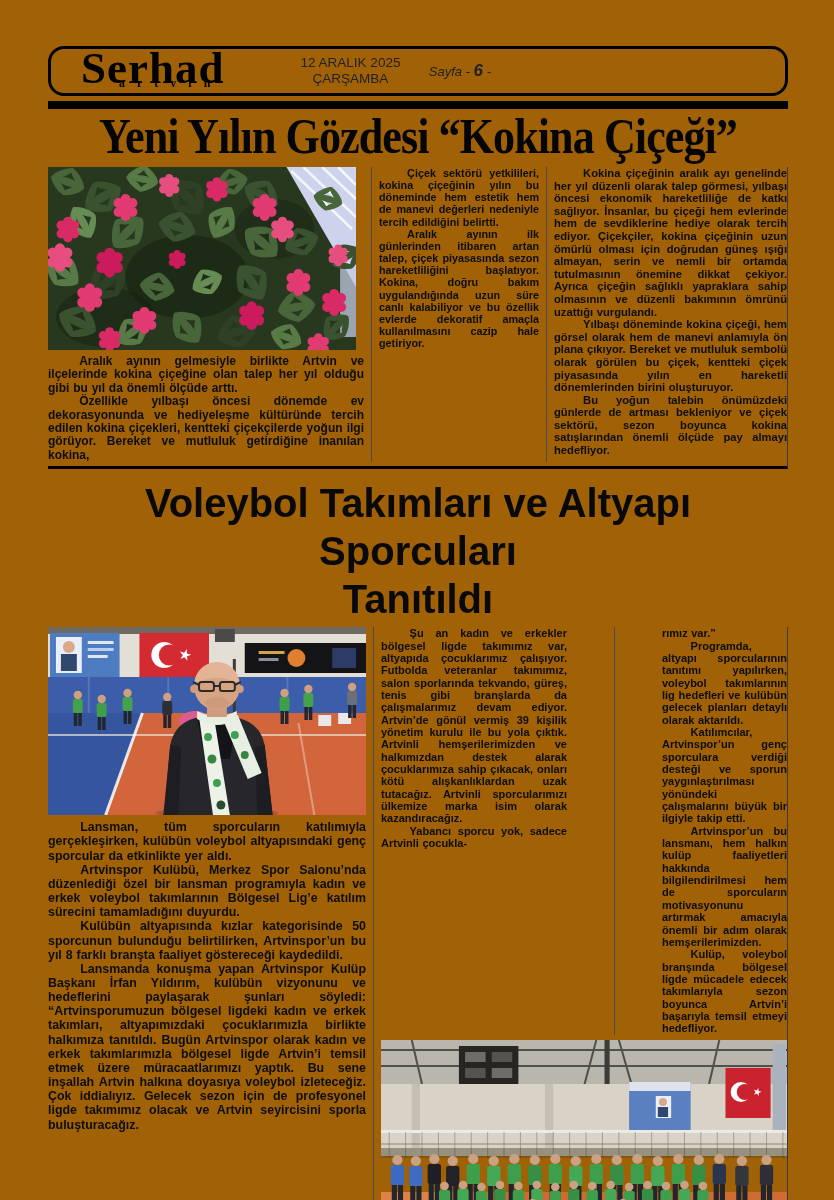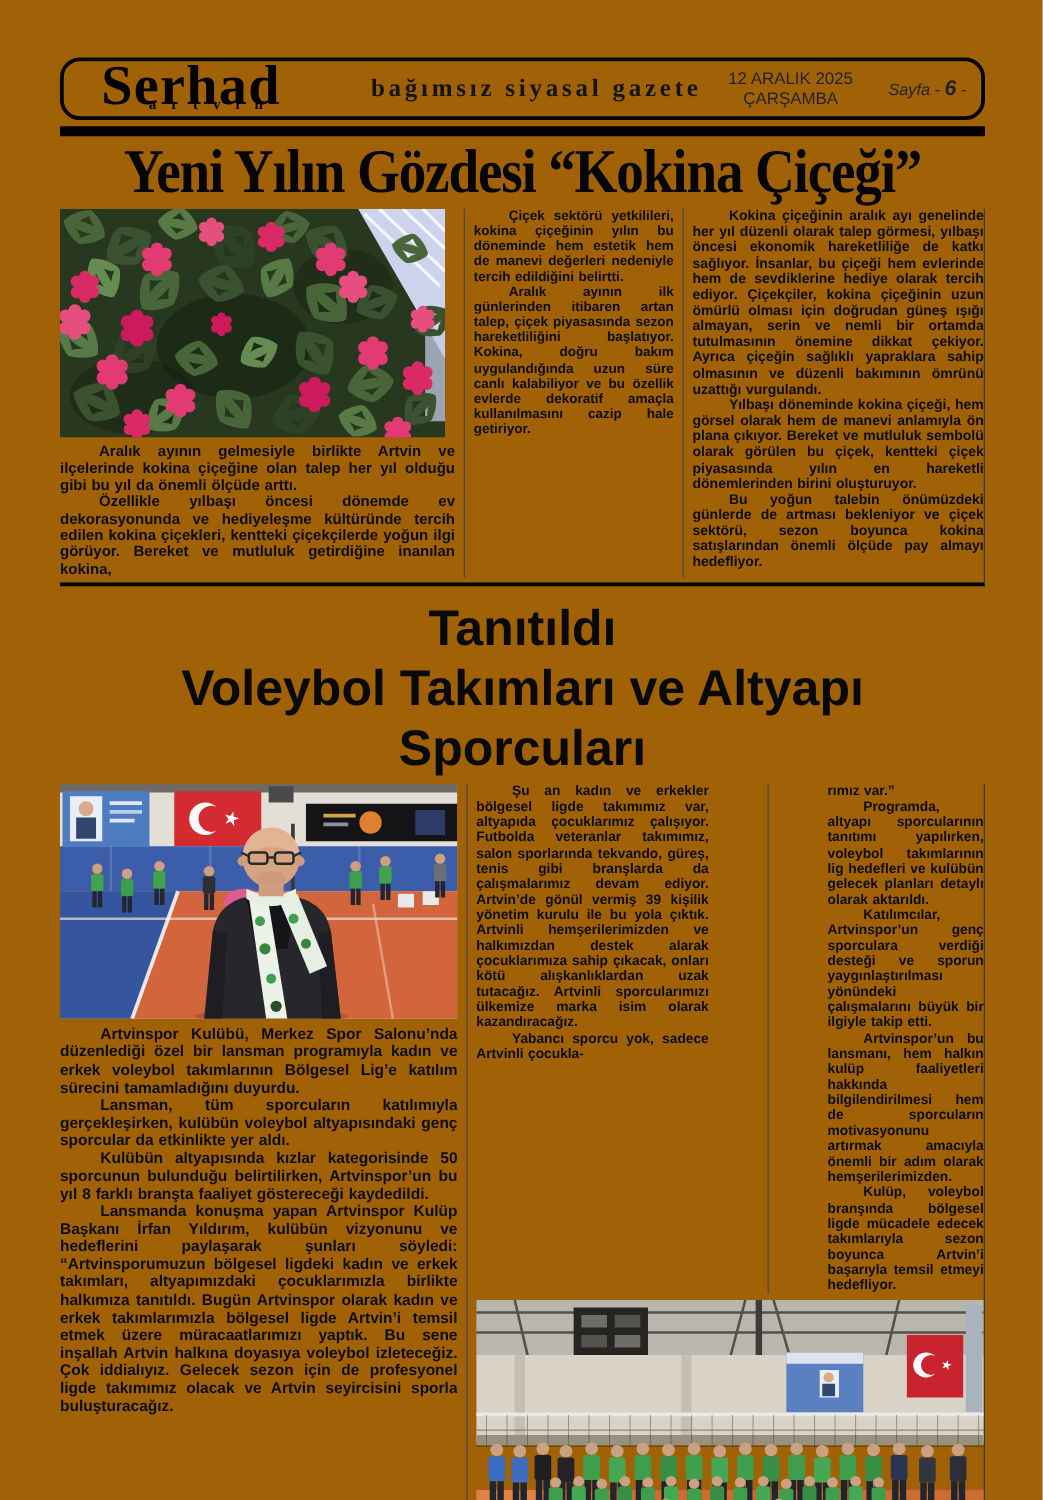--- a/index.html
+++ b/index.html
@@ -80,21 +80,20 @@
 <body>
 
 <div class="page">
   <div class="content">
 
     <div class="header-box">
       <div class="logo-wrap">
         <span class="logo-main">Serhad</span>
         <span class="logo-sub">artvin</span>
       </div>
-      <div class="tagline">bağımsız siyasal gazete</div>
       <div class="date-block">
         <div>12 ARALIK 2025</div>
         <div>ÇARŞAMBA</div>
       </div>
       <div class="page-num">
         <span>Sayfa -</span>
         <b>6</b>
         <span>-</span>
       </div>
     </div>
@@ -193,22 +192,22 @@
       <div class="col col-a1-3">
         <div>
             <p class="para">Kokina çiçeğinin aralık ayı genelinde her yıl düzenli olarak talep görmesi, yılbaşı öncesi ekonomik hareketliliğe de katkı sağlıyor. İnsanlar, bu çiçeği hem evlerinde hem de sevdiklerine hediye olarak tercih ediyor. Çiçekçiler, kokina çiçeğinin uzun ömürlü olması için doğrudan güneş ışığı almayan, serin ve nemli bir ortamda tutulmasının önemine dikkat çekiyor. Ayrıca çiçeğin sağlıklı yapraklara sahip olmasının ve düzenli bakımının ömrünü uzattığı vurgulandı.</p>
             <p class="para">Yılbaşı döneminde kokina çiçeği, hem görsel olarak hem de manevi anlamıyla ön plana çıkıyor. Bereket ve mutluluk sembolü olarak görülen bu çiçek, kentteki çiçek piyasasında yılın en hareketli dönemlerinden birini oluşturuyor.</p>
             <p class="para">Bu yoğun talebin önümüzdeki günlerde de artması bekleniyor ve çiçek sektörü, sezon boyunca kokina satışlarından önemli ölçüde pay almayı hedefliyor.</p>
           </div>
       </div>
     </div>
 
     <h2 class="headline2">
+      <span>Voleybol Takımları ve Altyapı Sporcuları</span>
       <span>Tanıtıldı</span>
-      <span>Voleybol Takımları ve Altyapı Sporcuları</span>
     </h2>
 
     <div class="article article2">
       <div class="col col-a2-1">
         <div class="photo man-photo">
           <svg viewBox="0 0 320 188" preserveAspectRatio="none" aria-hidden="true">
             <rect width="320" height="188" fill="#e3ded6"></rect>
             <rect width="320" height="7" fill="#6e6a63"></rect>
             <rect x="2" y="6" width="70" height="44" fill="#4d7cc0"></rect>
             <rect x="8" y="10" width="26" height="36" fill="#e9eef8"></rect>
@@ -305,22 +304,22 @@
               <circle cx="193" cy="62" r="4" fill="#cf9d7e"></circle>
             <ellipse cx="170" cy="76" rx="12" ry="6" fill="#c79577" opacity="0.6"></ellipse>
             <g stroke="#2a2a2a" stroke-width="2" fill="none">
               <rect x="152" y="55" width="15" height="9" rx="2.5"></rect>
               <rect x="173" y="55" width="15" height="9" rx="2.5"></rect>
               <path d="M167,59 H173 M152,58 L146,55 M188,58 L194,55"></path>
             </g>
           </svg>
         </div>
         <div>
+            <p class="para">Lansman, tüm sporcuların katılımıyla gerçekleşirken, kulübün voleybol altyapısındaki genç sporcular da etkinlikte yer aldı.</p>
             <p class="para">Artvinspor Kulübü, Merkez Spor Salonu’nda düzenlediği özel bir lansman programıyla kadın ve erkek voleybol takımlarının Bölgesel Lig’e katılım sürecini tamamladığını duyurdu.</p>
-            <p class="para">Lansman, tüm sporcuların katılımıyla gerçekleşirken, kulübün voleybol altyapısındaki genç sporcular da etkinlikte yer aldı.</p>
             <p class="para">Kulübün altyapısında kızlar kategorisinde 50 sporcunun bulunduğu belirtilirken, Artvinspor’un bu yıl 8 farklı branşta faaliyet göstereceği kaydedildi.</p>
             <p class="para">Lansmanda konuşma yapan Artvinspor Kulüp Başkanı İrfan Yıldırım, kulübün vizyonunu ve hedeflerini paylaşarak şunları söyledi: “Artvinsporumuzun bölgesel ligdeki kadın ve erkek takımları, altyapımızdaki çocuklarımızla birlikte halkımıza tanıtıldı. Bugün Artvinspor olarak kadın ve erkek takımlarımızla bölgesel ligde Artvin’i temsil etmek üzere müracaatlarımızı yaptık. Bu sene inşallah Artvin halkına doyasıya voleybol izleteceğiz. Çok iddialıyız. Gelecek sezon için de profesyonel ligde takımımız olacak ve Artvin seyircisini sporla buluşturacağız.</p>
           </div>
       </div>
       <div class="vdiv"></div>
       <div class="right-wrap">
         <div class="a2-row">
           <div class="col col-a2-2">
             <div>
                 <p class="para">Şu an kadın ve erkekler bölgesel ligde takımımız var, altyapıda çocuklarımız çalışıyor. Futbolda veteranlar takımımız, salon sporlarında tekvando, güreş, tenis gibi branşlarda da çalışmalarımız devam ediyor. Artvin’de gönül vermiş 39 kişilik yönetim kurulu ile bu yola çıktık. Artvinli hemşerilerimizden ve halkımızdan destek alarak çocuklarımıza sahip çıkacak, onları kötü alışkanlıklardan uzak tutacağız. Artvinli sporcularımızı ülkemize marka isim olarak kazandıracağız.</p>

